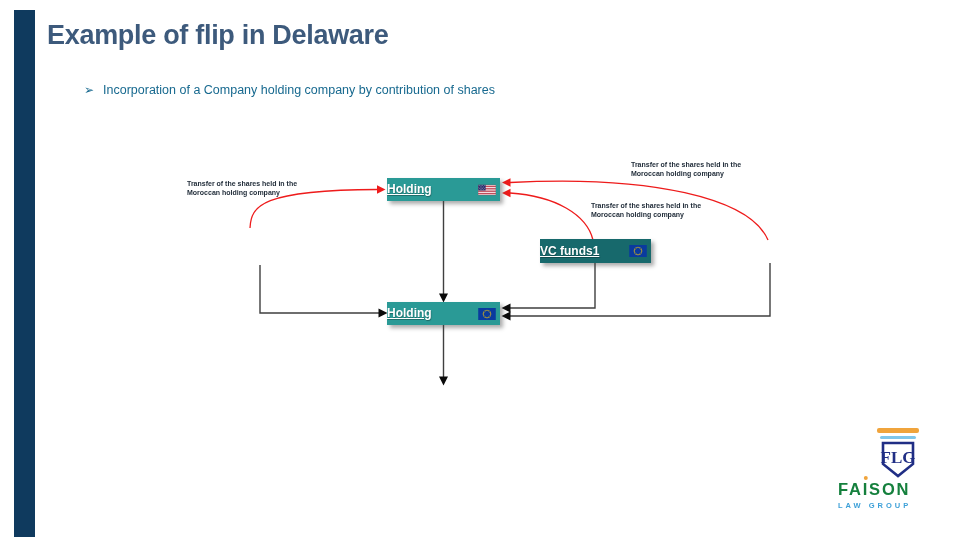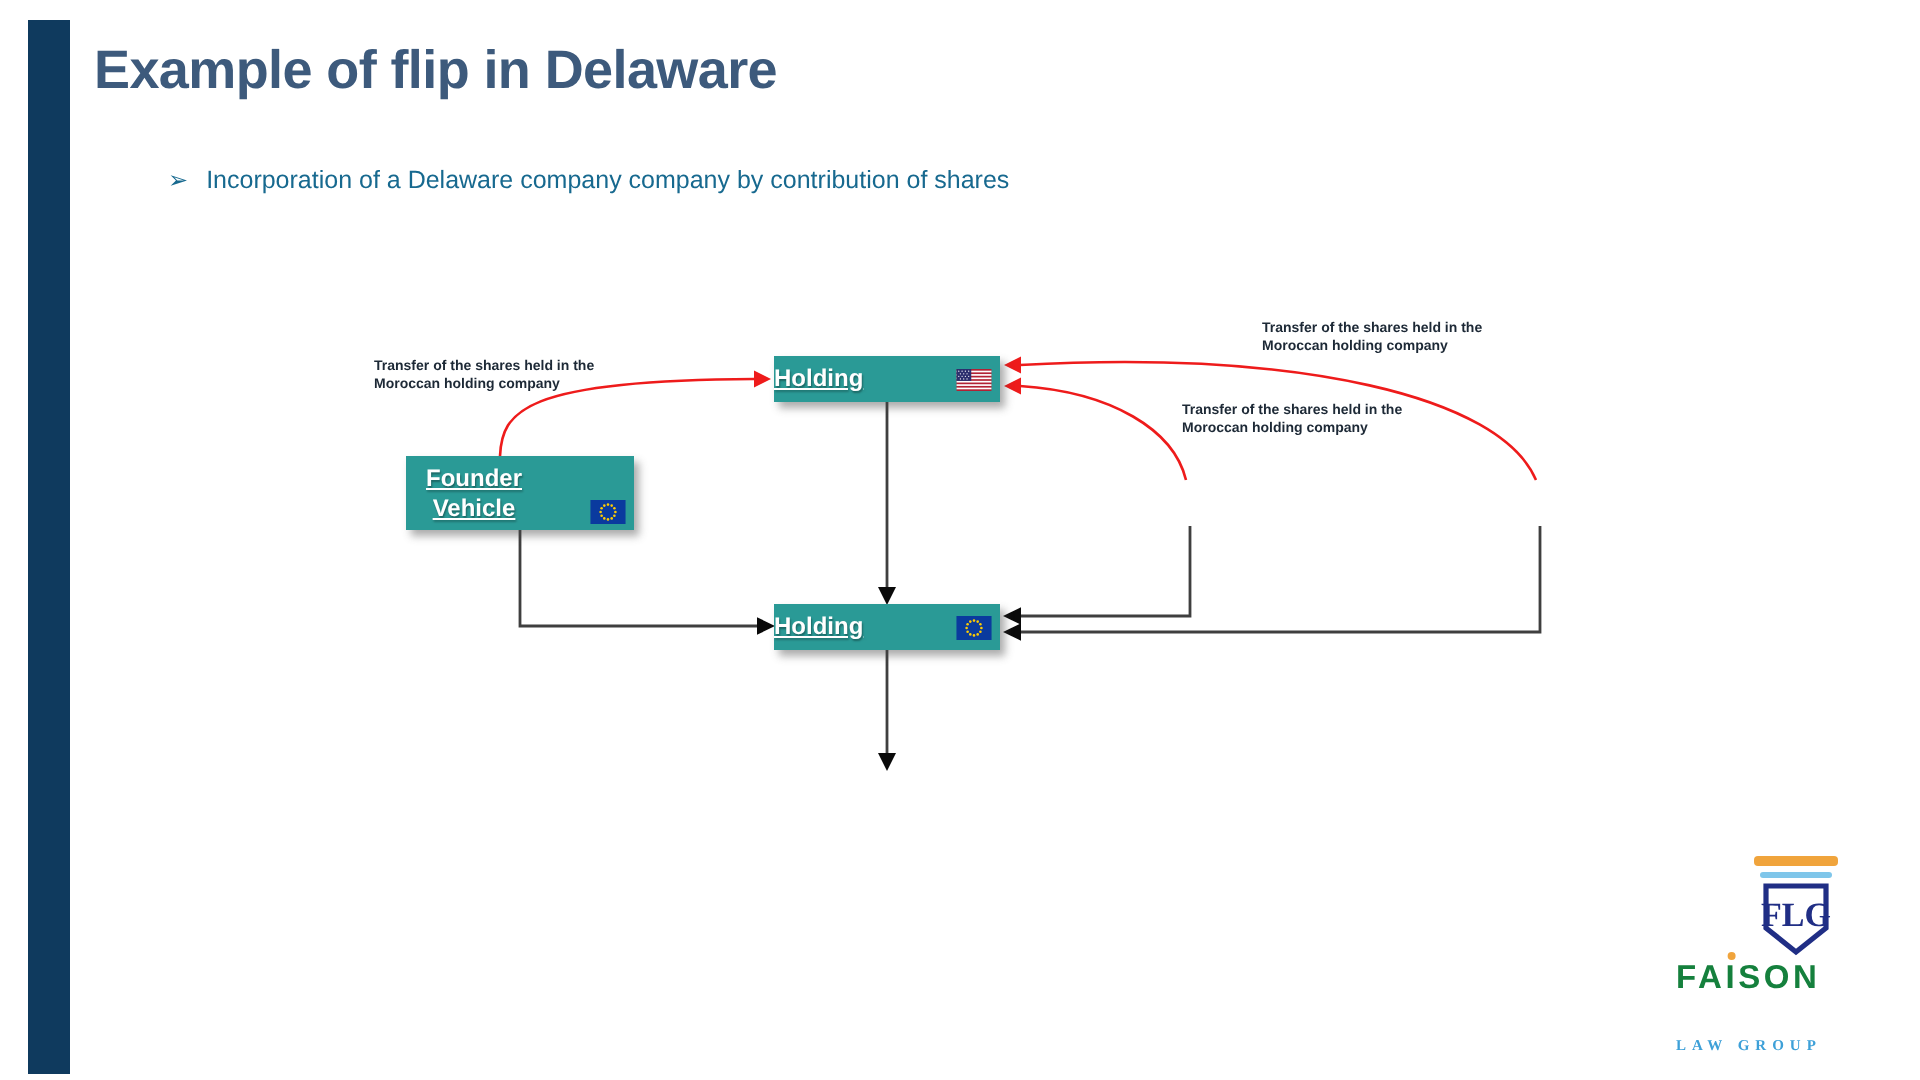--- a/index.html
+++ b/index.html
@@ -47,22 +47,22 @@
   .tl-2 { left:591px; top:202px; }
   .tl-3 { left:631px; top:161px; }
 
   .logo { position:absolute; left:838px; top:428px; width:120px; text-align:left; }
   .logo-mark { display:block; margin:0 auto 1px auto; }
   .logo-word { font-size:16.5px; font-weight:bold; color:#15803d; letter-spacing:1.8px;
                line-height:1; }
   .logo-i { position:relative; display:inline-block; }
   .logo-i-dot { position:absolute; top:-5px; left:50%; transform:translateX(-55%);
                 width:4px; height:4px; border-radius:50%; background:#f0a43c; }
-  .logo-sub { margin-top:20px; font-size:7.5px; font-weight:bold; color:#3da0d8;
-              letter-spacing:3px;font-family:Liberation Serif, serif; }
+  .logo-sub { margin-top:3px; font-size:7.5px; font-weight:bold; color:#3da0d8;
+              letter-spacing:3px; }
 </style>
 </head>
 <body>
 
 <div class="slide">
 
   <svg width="0" height="0" style="position:absolute" aria-hidden="true">
     <defs>
       <symbol id="euflag" viewBox="0 0 19 13">
         <rect x="0" y="0" width="19" height="13" fill="#0a3a9e"></rect>
@@ -111,21 +111,21 @@
       </symbol>
     </defs>
   </svg>
 
   <div class="side-bar"></div>
 
   <h1 class="page-title">Example of flip in Delaware</h1>
 
   <div class="bullet">
     <span class="bullet-glyph">➢</span>
-    <span>Incorporation of a Delaware company company by contribution of shares</span>
+    <span>Incorporation of a Company holding company by contribution of shares</span>
   </div>
 
   <svg class="connectors" viewBox="0 0 960 540">
     <g stroke="#3f3f3f" stroke-width="1.4" fill="none">
       <path d="M443.5 201 L443.5 294.5"></path>
       <path d="M260 265 L260 313 L379 313"></path>
       <path d="M595 263 L595 308 L510 308"></path>
       <path d="M770 263 L770 316 L510 316"></path>
       <path d="M443.5 325 L443.5 377.5"></path>
     </g>
@@ -148,27 +148,27 @@
     </g>
   </svg>
 
   <div class="node teal n-holding-us">
     <span>Holding</span>
     <svg class="flag flag-right" width="18" height="11">
         <use href="#usflag"></use>
       </svg>
   </div>
 
-  <div class="node teal n-founder-vehicle">
-    <span class="wrap-narrow">Founder Vehicle</span>
-    <svg class="flag flag-corner" width="18" height="12">
+
+  <div class="node dark-teal n-vc-funds1">
+    <span>VC funds1</span>
+    <svg class="flag flag-right" width="18" height="12">
         <use href="#euflag"></use>
       </svg>
   </div>
-
 
 
   <div class="node teal n-holding-eu">
     <span>Holding</span>
     <svg class="flag flag-right" width="18" height="12">
         <use href="#euflag"></use>
       </svg>
   </div>
 
 

